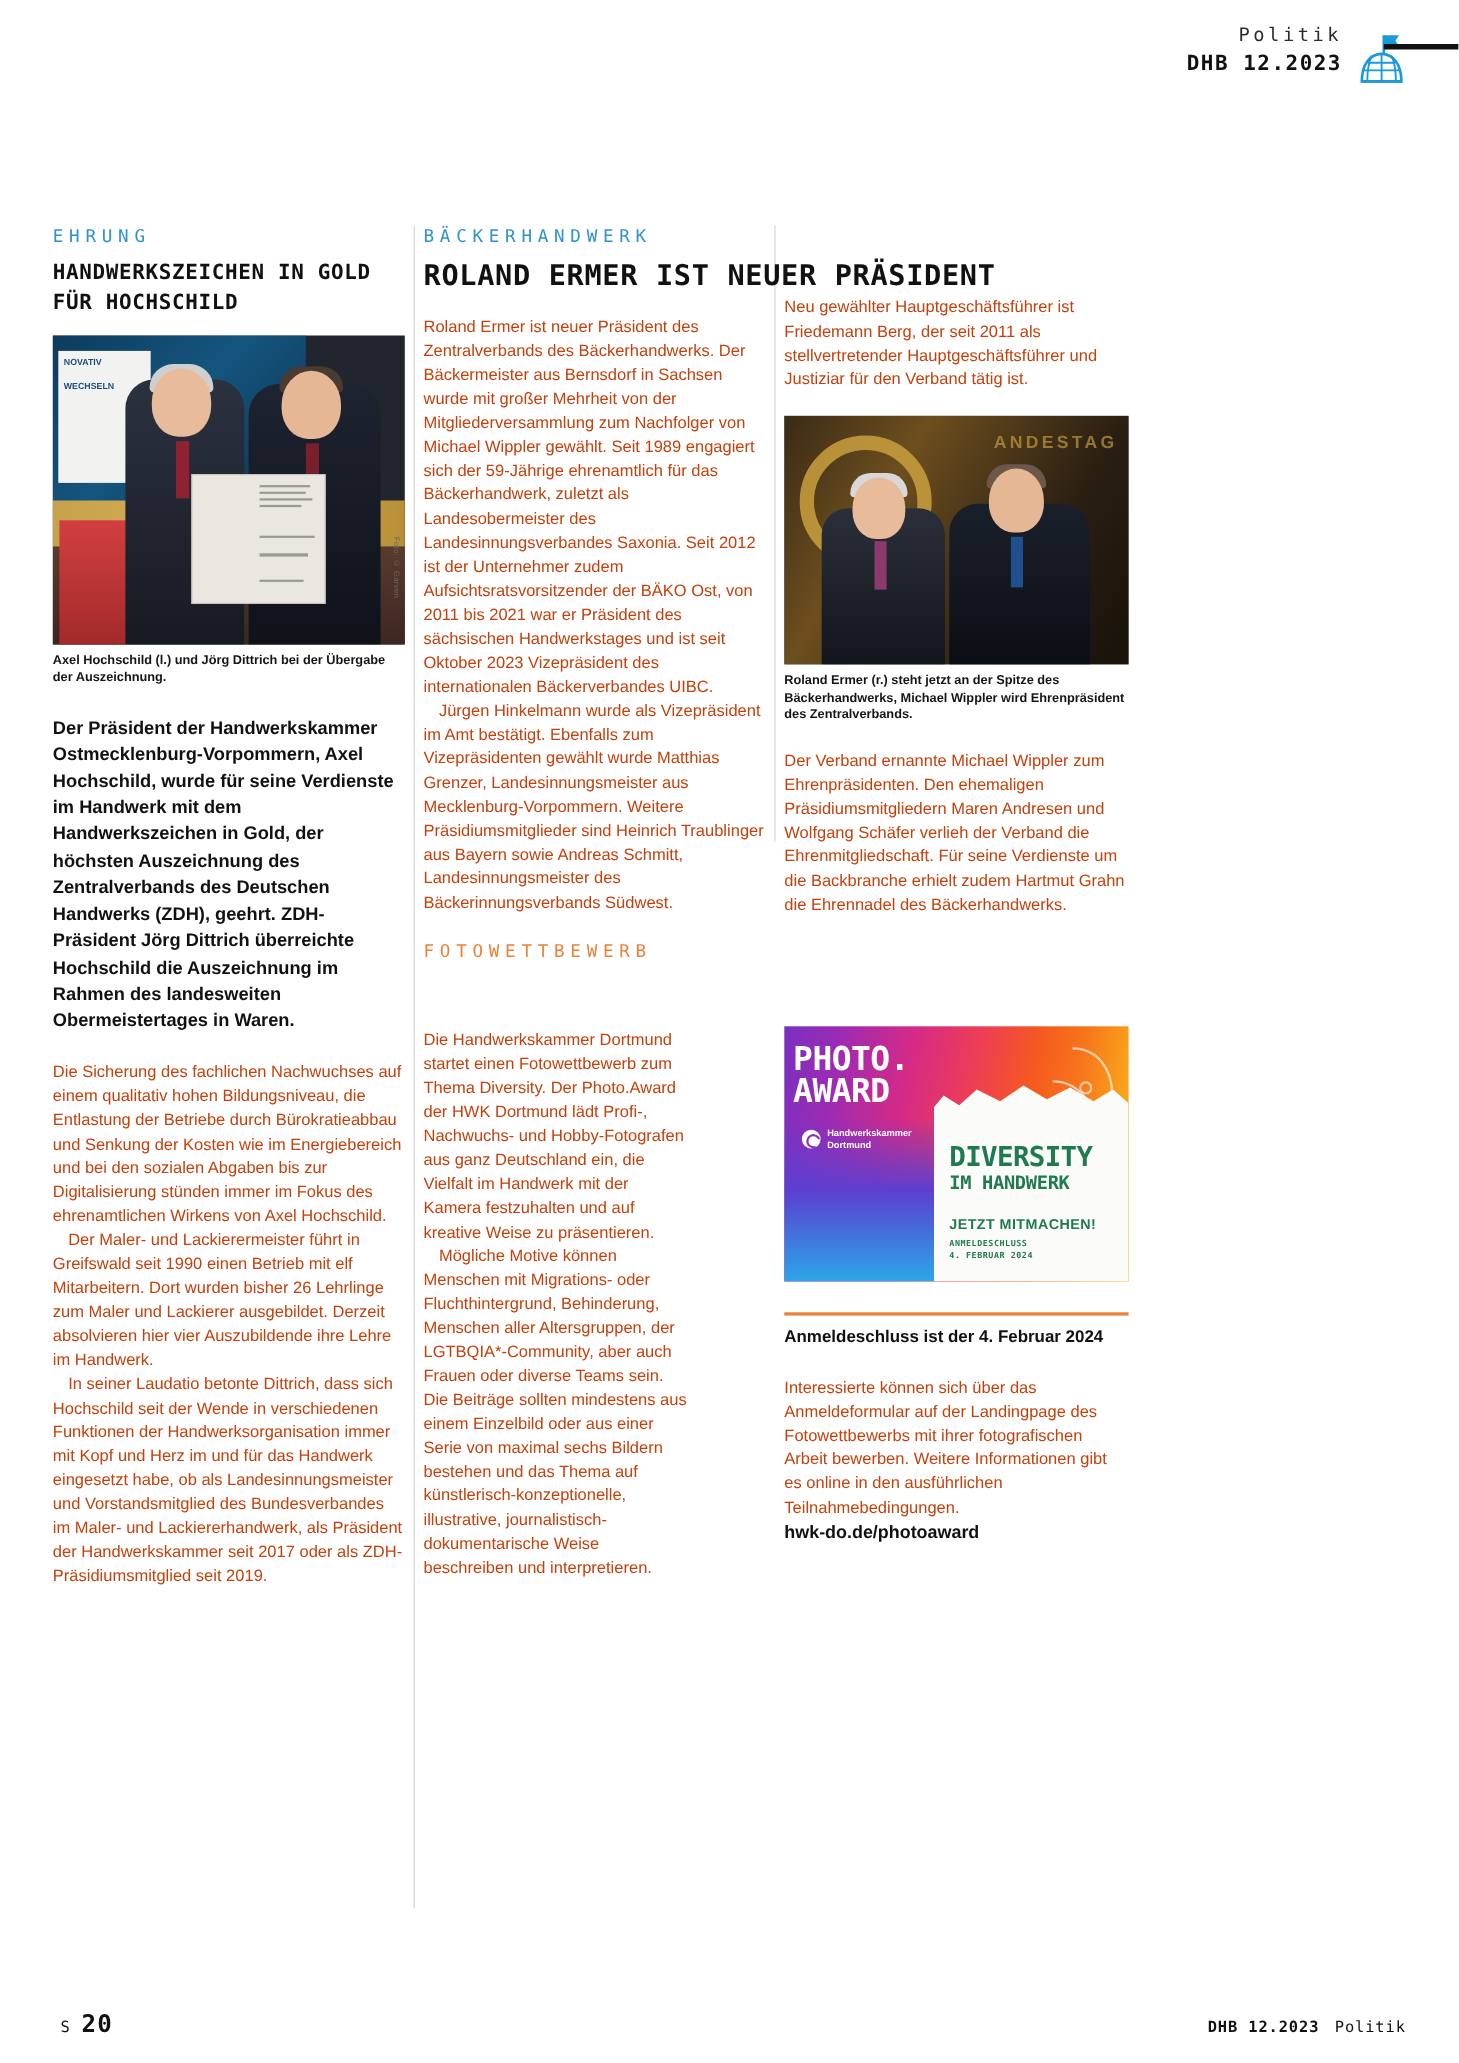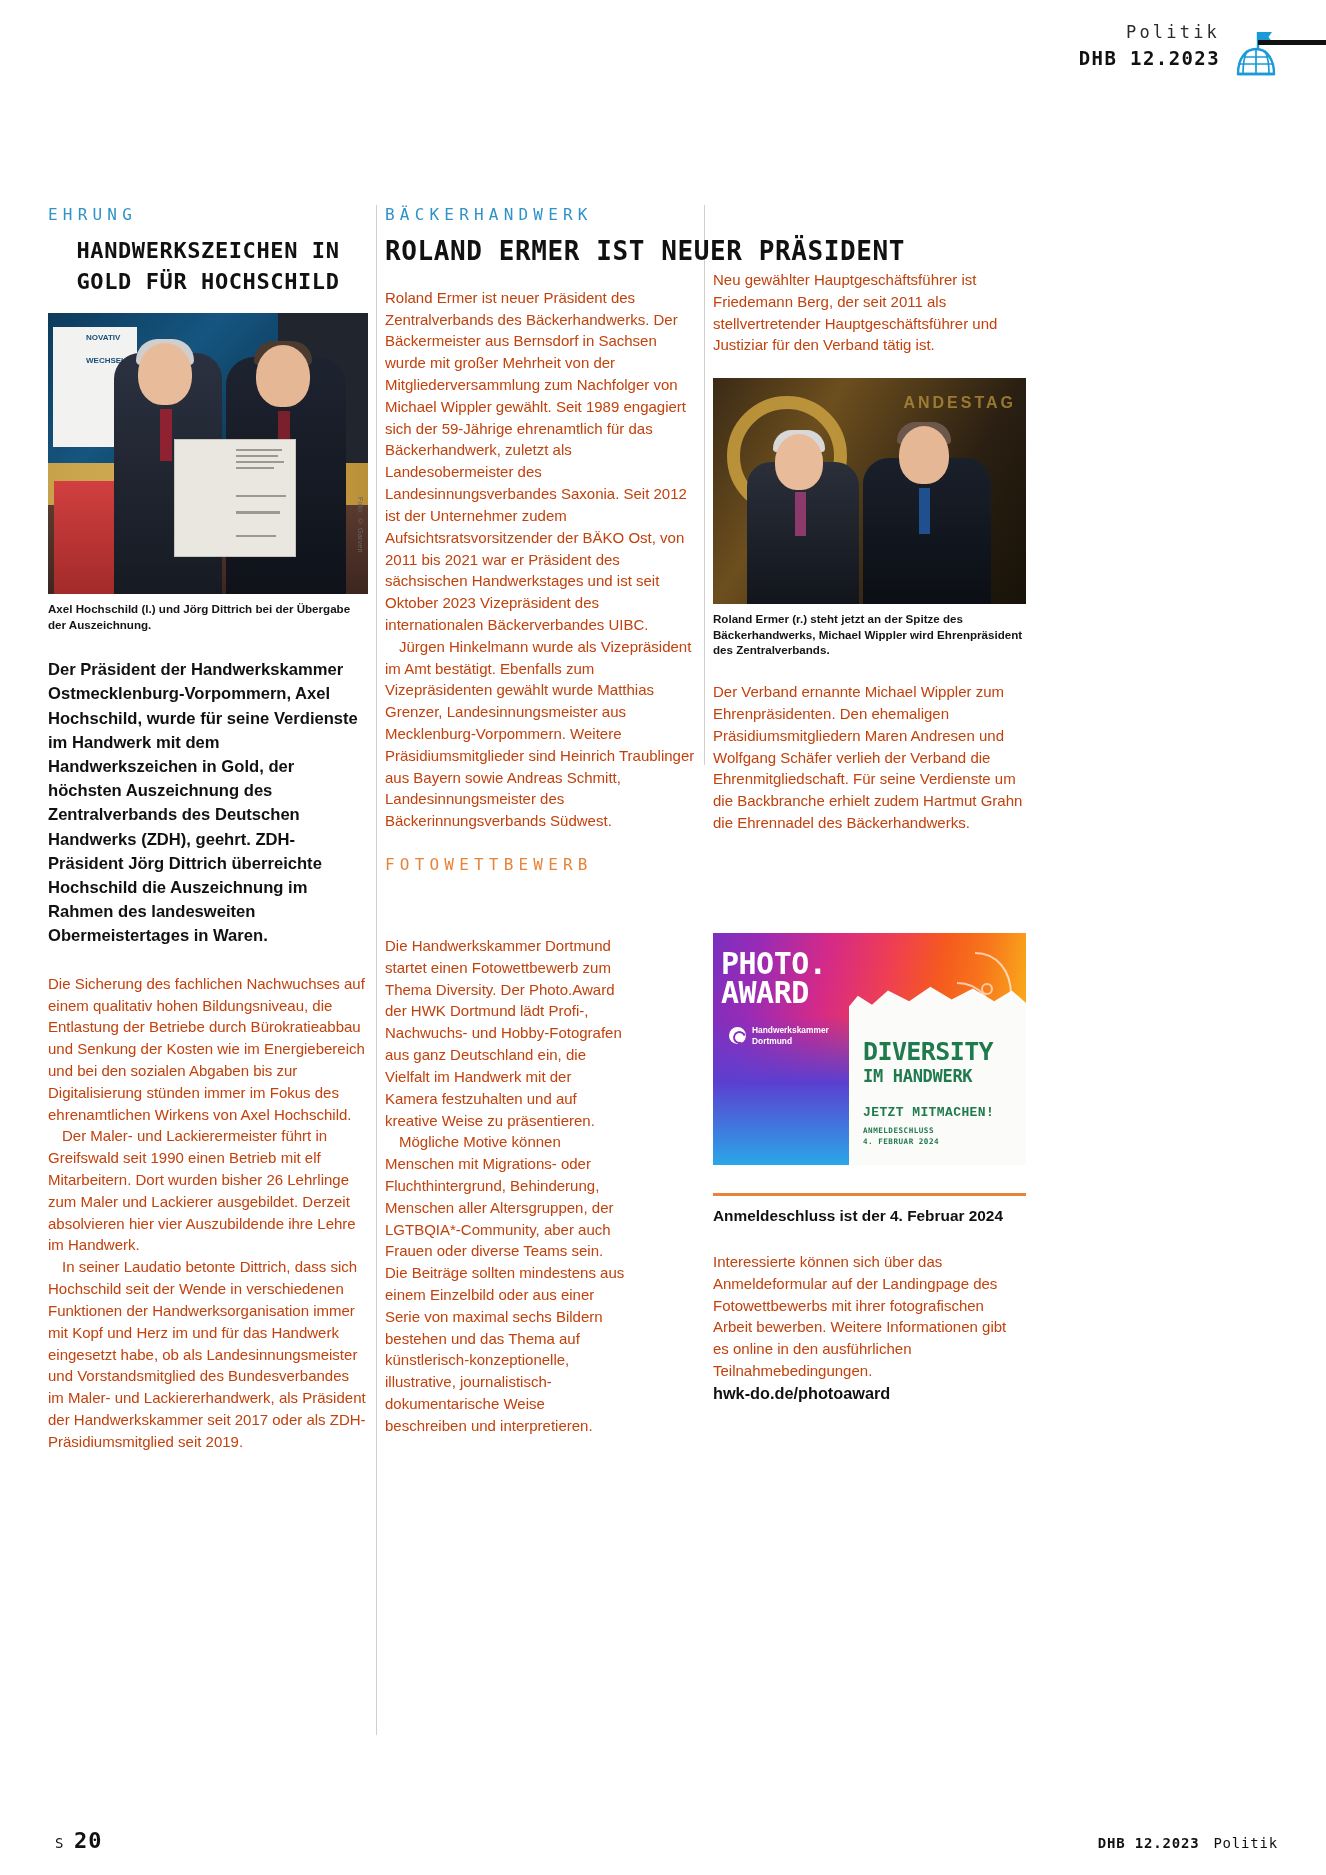--- a/index.html
+++ b/index.html
@@ -49,21 +49,21 @@
   .kicker{
     font-family:"DejaVu Sans Mono", monospace;
     font-size:16px; letter-spacing:5.2px; font-weight:400;
     color:#2f93c9; margin-bottom:11px; white-space:nowrap;
   }
   .kicker.orange{ color:#e8833a; }
   .headline{
     font-family:"DejaVu Sans Mono", monospace;
     font-weight:700; color:#111; letter-spacing:0.6px;
   }
-  .headline.small{ font-size:22px; line-height:1.42;text-align:center; }
+  .headline.small{ font-size:19px; line-height:1.42; }
   .headline.big{ font-size:26px; line-height:1.3; white-space:nowrap; }
 
   
   .body-text{
     font-family:"Liberation Sans", sans-serif;
     font-size:15px; line-height:1.455; color:#c2410c;
     text-align:left; hyphens:none;
   }
   .body-text p + p{ text-indent:14px; }
   .lead{
@@ -80,21 +80,21 @@
     position:absolute; writing-mode:vertical-rl;
     font-size:7.2px; color:#666; letter-spacing:.2px;
     white-space:nowrap;
   }
 
   
   .photo1{ width:320px; height:281px; background:#20252e; }
   .p1-screen{ position:absolute; left:0; top:0; width:230px; height:165px;
     background:linear-gradient(135deg,#0d3b5c 0%,#15557f 45%,#0a2f4a 100%); }
   .p1-screen-white{ position:absolute; left:5px; top:14px; width:84px; height:120px;
-    background:#f2f2f0;padding-left:28px; }
+    background:#f2f2f0; }
   .p1-screen-white b{ display:block; font-size:8px; color:#1b4f7a; padding:6px 5px;
     font-weight:700; line-height:1.3;}
   .p1-logo{ position:absolute; left:92px; top:40px; width:34px; height:34px;
     border-radius:50%; background:#1b6fa8; }
   .p1-banner{ position:absolute; left:0; top:150px; width:320px; height:42px;
     background:linear-gradient(90deg,#c8a24a,#d9b45c 60%,#b88f36); }
   .p1-floor{ position:absolute; left:0; top:192px; width:320px; height:89px;
     background:linear-gradient(180deg,#5a3a2e,#3d2620); }
   .p1-table{ position:absolute; left:6px; top:168px; width:62px; height:113px;
     background:linear-gradient(180deg,#d13f3f,#a32a2a); }
@@ -183,21 +183,21 @@
     font-family:"DejaVu Sans Mono", monospace; font-weight:700;
     font-size:25px; color:#1f7a4d; letter-spacing:-0.6px;
   }
   .poster-d2{
     position:absolute; left:150px; top:133px;
     font-family:"DejaVu Sans Mono", monospace; font-weight:700;
     font-size:17px; color:#1f7a4d; letter-spacing:-0.3px;
   }
   .poster-d3{
     position:absolute; left:150px; top:172px;
-    font-family:Liberation Mono, monospace; font-weight:700;
+    font-family:Liberation Sans, sans-serif; font-weight:700;
     font-size:13px; color:#1f7a4d; letter-spacing:0.4px;
   }
   .poster-d4{
     position:absolute; left:150px; top:192px;
     font-family:"DejaVu Sans Mono", monospace; font-weight:700;
     font-size:7.6px; color:#1f7a4d; letter-spacing:0.5px; line-height:1.45;
   }
   .poster-faces{ position:absolute; right:6px; top:10px; opacity:.85; }
   .poster-rule{
     width:313px; height:3px; background:#e8833a; margin-top:28px;

